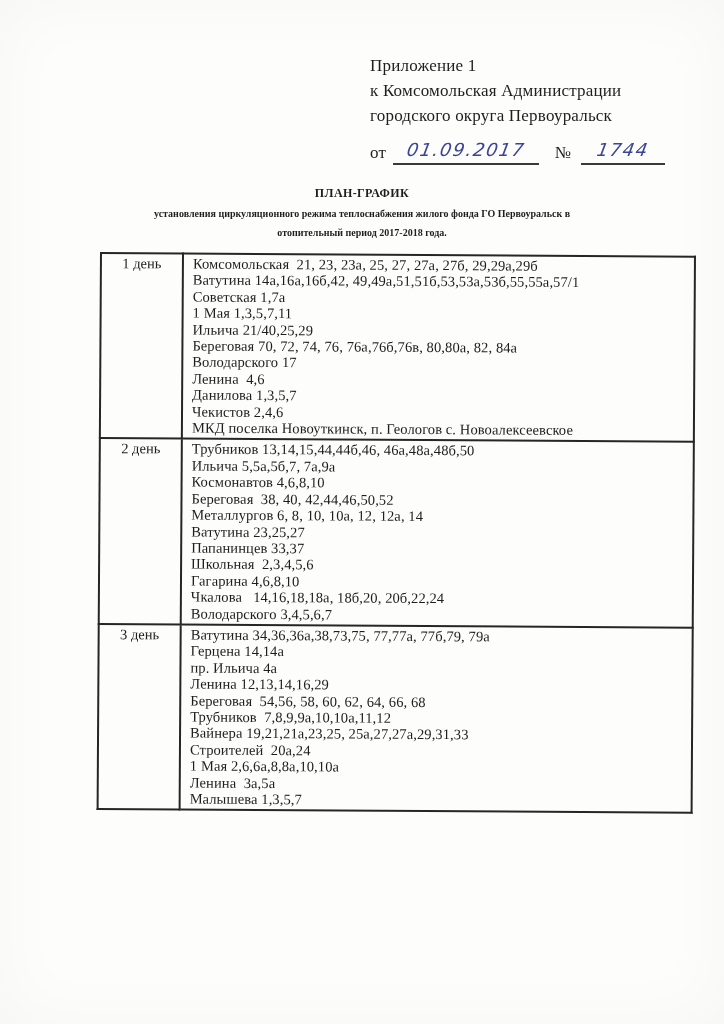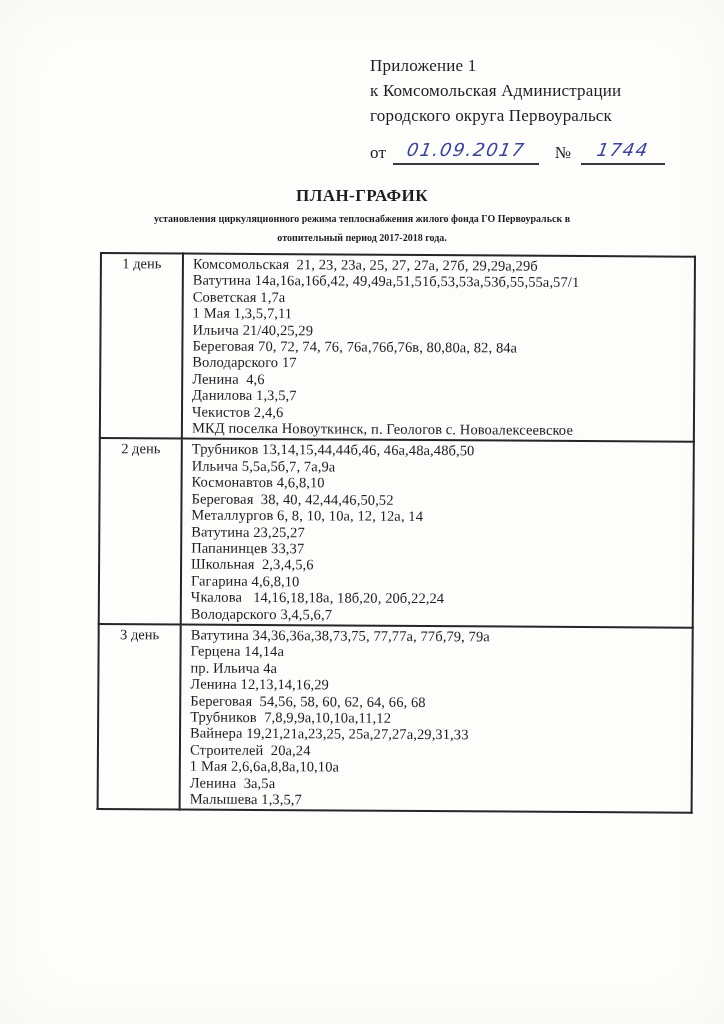--- a/index.html
+++ b/index.html
@@ -57,21 +57,21 @@
   
   .title-block {
     position: absolute;
     top: 186px;
     left: 42px;
     width: 640px;
     text-align: center;
     font-weight: bold;
   }
   .doc-title {
-    font-size: 17px;
+    font-size: 12px;
     letter-spacing: 0.4px;
     margin-bottom: 3px;
   }
   .doc-subtitle {
     font-size: 10px;
     line-height: 19px;
   }
   
   .table-wrap {
     position: absolute;

